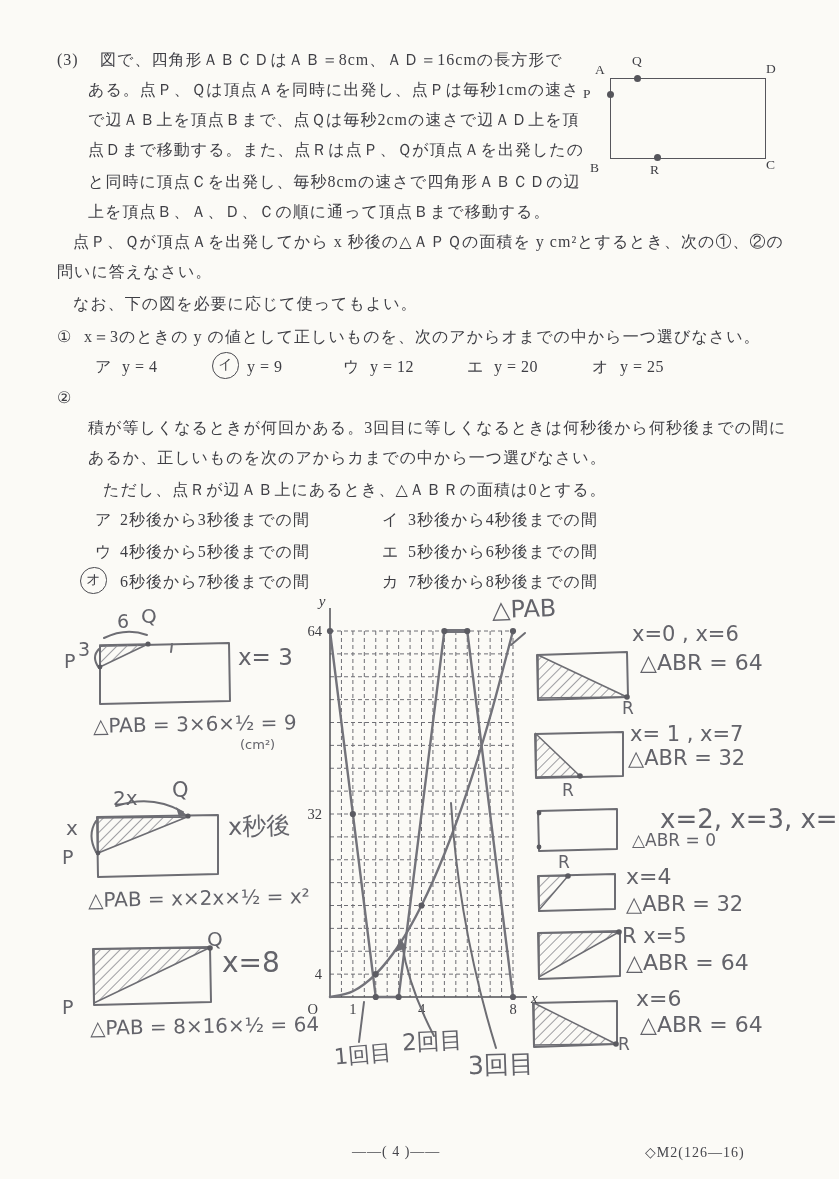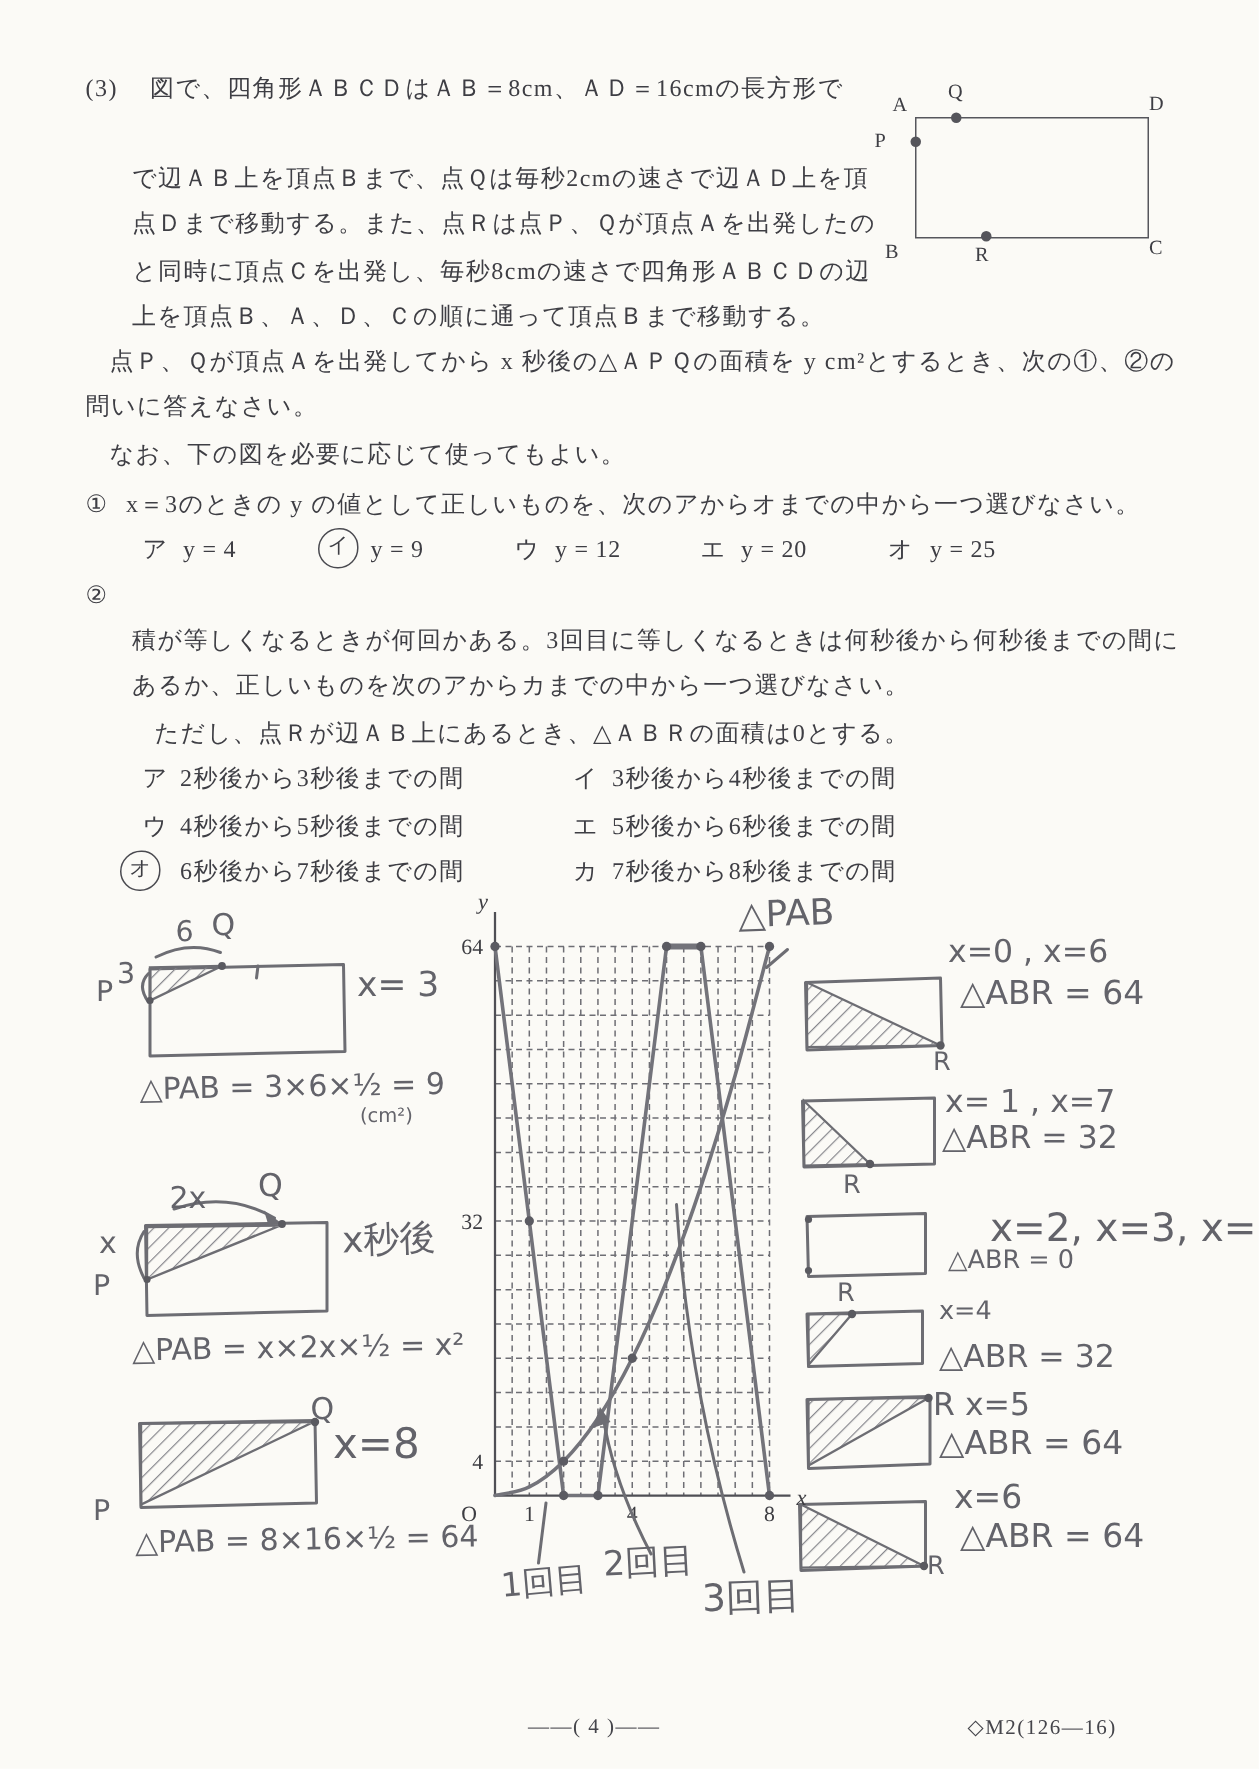--- a/index.html
+++ b/index.html
@@ -20,20 +20,21 @@
   svg text.it{font-style:italic;font-family:"Liberation Serif","DejaVu Serif",serif;font-size:15px;fill:#3d3d42;}
   .footer{position:absolute;font-size:14px;color:#45454b;letter-spacing:1px;}
 </style>
 </head>
 <body>
 
 <div class="page">
 
   <div class="pt" style="left:57px;top:50px">(3)</div>
   <div class="pt" style="left:100px;top:50px">図で、四角形ＡＢＣＤはＡＢ＝8cm、ＡＤ＝16cmの長方形で</div>
+  <div class="pt" style="left:88px;top:80px">ある。点Ｐ、Ｑは頂点Ａを同時に出発し、点Ｐは毎秒1cmの速さ</div>
   <div class="pt" style="left:88px;top:110px">で辺ＡＢ上を頂点Ｂまで、点Ｑは毎秒2cmの速さで辺ＡＤ上を頂</div>
   <div class="pt" style="left:88px;top:140px">点Ｄまで移動する。また、点Ｒは点Ｐ、Ｑが頂点Ａを出発したの</div>
   <div class="pt" style="left:88px;top:172px">と同時に頂点Ｃを出発し、毎秒8cmの速さで四角形ＡＢＣＤの辺</div>
   <div class="pt" style="left:88px;top:202px">上を頂点Ｂ、Ａ、Ｄ、Ｃの順に通って頂点Ｂまで移動する。</div>
   <div class="pt" style="left:73px;top:232px">点Ｐ、Ｑが頂点Ａを出発してから x 秒後の△ＡＰＱの面積を y cm²とするとき、次の①、②の</div>
   <div class="pt" style="left:57px;top:262px">問いに答えなさい。</div>
   <div class="pt" style="left:73px;top:294px">なお、下の図を必要に応じて使ってもよい。</div>
 
   <div class="pt" style="left:57px;top:327px">①</div>
   <div class="pt" style="left:84px;top:327px">x＝3のときの y の値として正しいものを、次のアからオまでの中から一つ選びなさい。</div>
@@ -244,21 +245,21 @@
   <div class="hw" style="left:622px;top:698px;font-size:17px">R</div>
 
   <div class="hw" style="left:630px;top:722px;font-size:21px">x= 1 , x=7</div>
   <div class="hw" style="left:628px;top:746px;font-size:21px">△ABR = 32</div>
   <div class="hw" style="left:562px;top:780px;font-size:17px">R</div>
 
   <div class="hw" style="left:660px;top:804px;font-size:26px">x=2, x=3, x=8</div>
   <div class="hw" style="left:632px;top:830px;font-size:17px">△ABR = 0</div>
 
   <div class="hw" style="left:558px;top:852px;font-size:17px">R</div>
-  <div class="hw" style="left:626px;top:864px;font-size:17px">x=4</div>
+  <div class="hw" style="left:626px;top:864px;font-size:22px">x=4</div>
   <div class="hw" style="left:626px;top:892px;font-size:21px">△ABR = 32</div>
 
   <div class="hw" style="left:622px;top:924px;font-size:21px">R x=5</div>
   <div class="hw" style="left:626px;top:950px;font-size:22px">△ABR = 64</div>
 
   <div class="hw" style="left:636px;top:986px;font-size:22px">x=6</div>
   <div class="hw" style="left:640px;top:1012px;font-size:22px">△ABR = 64</div>
   <div class="hw" style="left:618px;top:1034px;font-size:17px">R</div>
 
   <div class="footer" style="left:352px;top:1144px">——(  4  )——</div>

